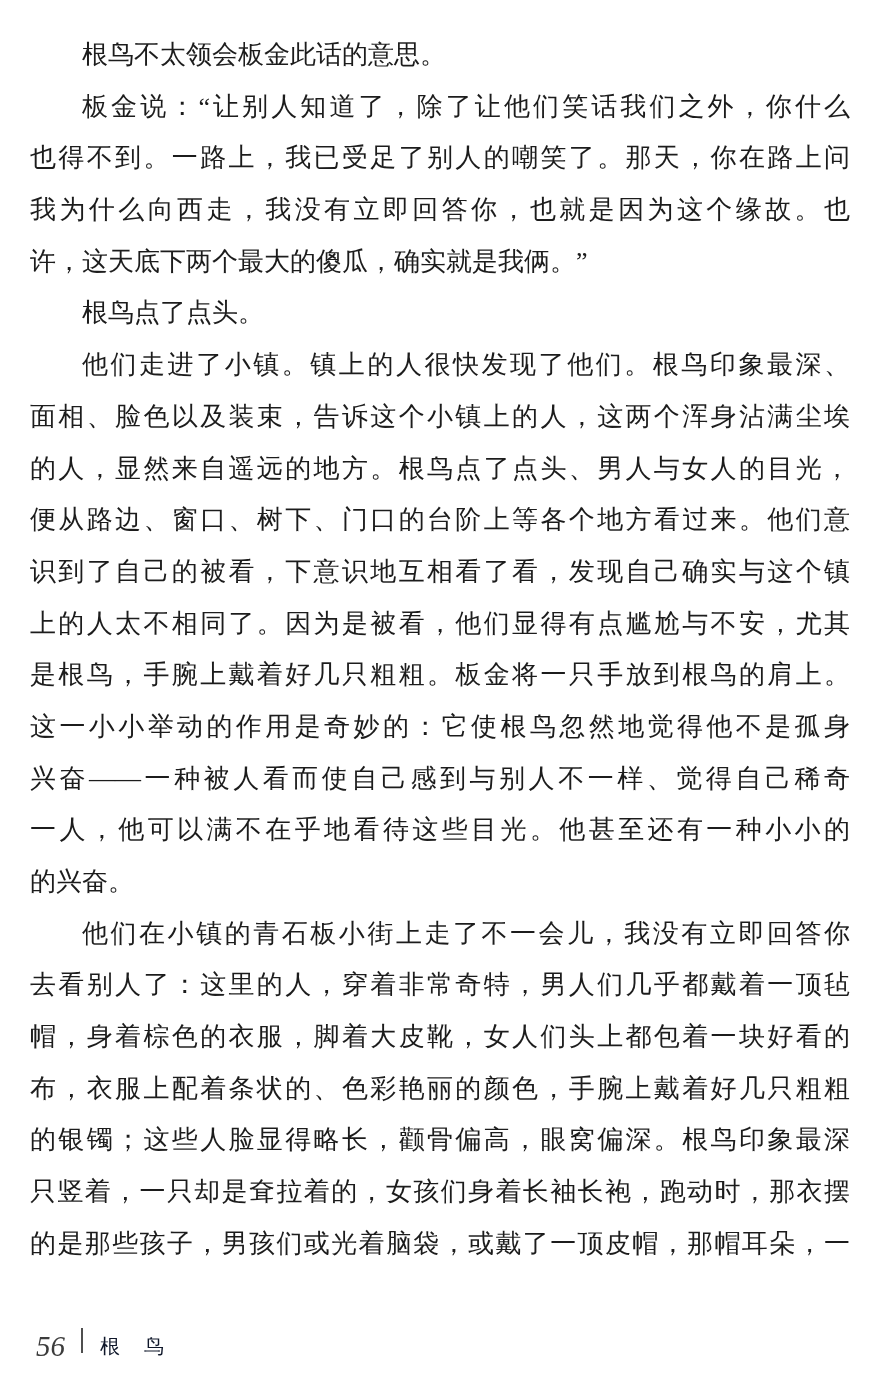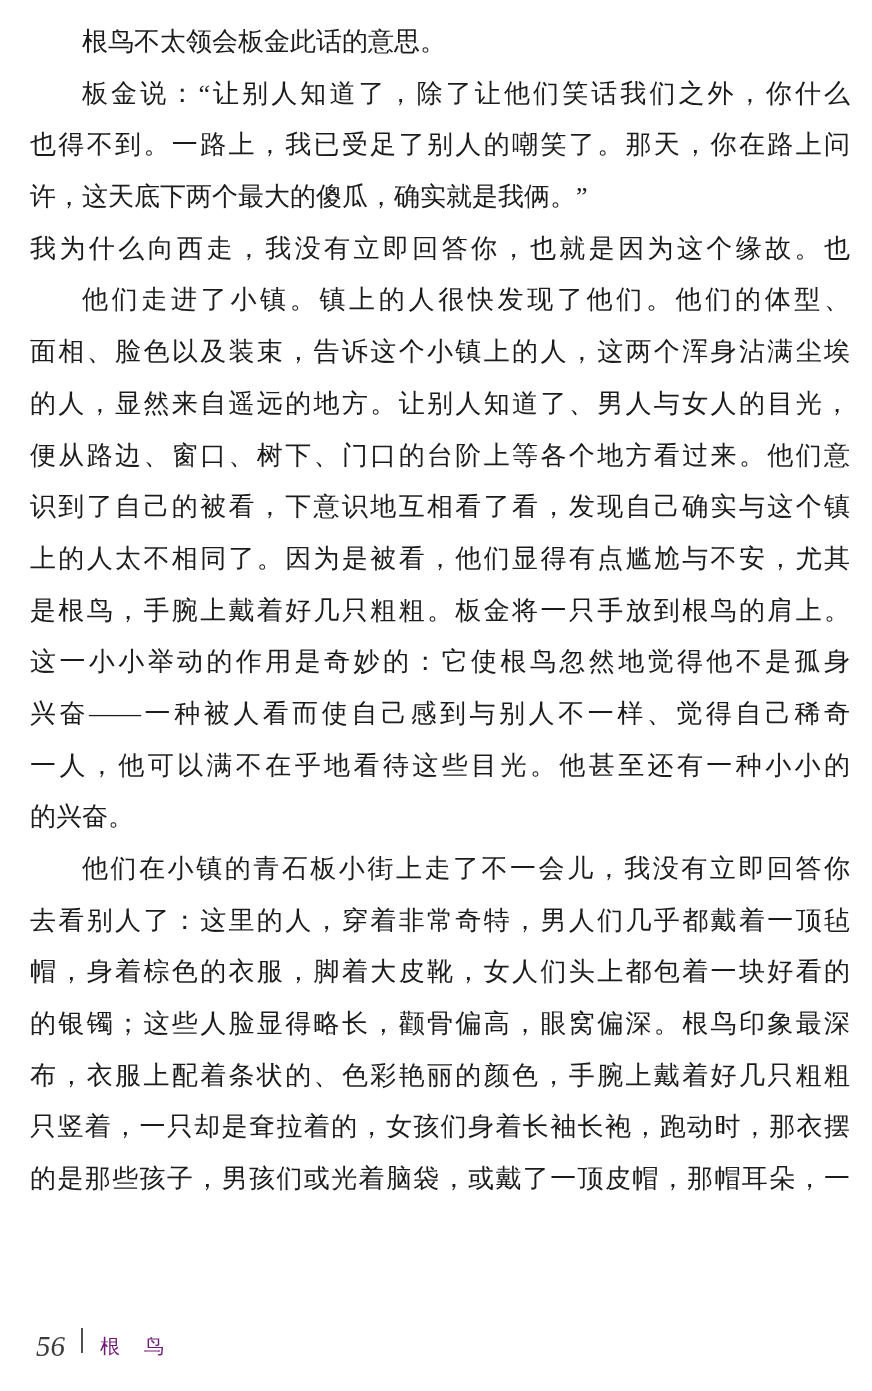--- a/index.html
+++ b/index.html
@@ -10,21 +10,21 @@
   body {
     width: 872px;
     height: 1391px;
     position: relative;
     font-family: "Liberation Serif", "DejaVu Serif", serif;
     color: #1c1c1c;
     overflow: hidden;
   }
   .text-block {
     position: absolute;
-    top: 16px;
+    top: 29px;
     left: 30px;
     width: 820px;
   }
   .line {
     font-size: 26px;
     height: 51.7px;
     line-height: 51.7px;
     text-align: justify;
     text-align-last: justify;
     overflow: hidden;
@@ -52,51 +52,52 @@
     line-height: 36px;
   }
   .footer-divider {
     width: 2px;
     height: 25px;
     background: #4f4f4f;
     margin: 0 17px 0 16px;
   }
   .book-title {
     font-size: 20px;
-    color: #701a75;
+    color: #0f172a;
     letter-spacing: 1.2em;
     line-height: 36px;
     white-space: nowrap;
   }
 </style>
 </head>
 <body>
 
 <div class="text-block" id="text-block">
     <div class="line indent para-end">根鸟不太领会板金此话的意思。</div>
     <div class="line indent">板金说：“让别人知道了，除了让他们笑话我们之外，你什么</div>
     <div class="line">也得不到。一路上，我已受足了别人的嘲笑了。那天，你在路上问</div>
+    <div class="line">我为什么向西走，我没有立即回答你，也就是因为这个缘故。也</div>
     <div class="line para-end">许，这天底下两个最大的傻瓜，确实就是我俩。”</div>
-    <div class="line">我为什么向西走，我没有立即回答你，也就是因为这个缘故。也</div>
-    <div class="line indent">他们走进了小镇。镇上的人很快发现了他们。他们的体型、</div>
+    <div class="line indent para-end">根鸟点了点头。</div>
+    <div class="line indent">他们走进了小镇。镇上的人很快发现了他们。根鸟印象最深、</div>
     <div class="line">面相、脸色以及装束，告诉这个小镇上的人，这两个浑身沾满尘埃</div>
-    <div class="line">的人，显然来自遥远的地方。让别人知道了、男人与女人的目光，</div>
+    <div class="line">的人，显然来自遥远的地方。根鸟点了点头、男人与女人的目光，</div>
     <div class="line">便从路边、窗口、树下、门口的台阶上等各个地方看过来。他们意</div>
     <div class="line">识到了自己的被看，下意识地互相看了看，发现自己确实与这个镇</div>
     <div class="line">上的人太不相同了。因为是被看，他们显得有点尴尬与不安，尤其</div>
     <div class="line">是根鸟，手腕上戴着好几只粗粗。板金将一只手放到根鸟的肩上。</div>
     <div class="line">这一小小举动的作用是奇妙的：它使根鸟忽然地觉得他不是孤身</div>
     <div class="line">兴奋——一种被人看而使自己感到与别人不一样、觉得自己稀奇</div>
     <div class="line">一人，他可以满不在乎地看待这些目光。他甚至还有一种小小的</div>
     <div class="line para-end">的兴奋。</div>
     <div class="line indent">他们在小镇的青石板小街上走了不一会儿，我没有立即回答你</div>
     <div class="line">去看别人了：这里的人，穿着非常奇特，男人们几乎都戴着一顶毡</div>
     <div class="line">帽，身着棕色的衣服，脚着大皮靴，女人们头上都包着一块好看的</div>
+    <div class="line">布，衣服上配着条状的、色彩艳丽的颜色，手腕上戴着好几只粗粗</div>
     <div class="line">的银镯；这些人脸显得略长，颧骨偏高，眼窝偏深。根鸟印象最深</div>
-    <div class="line">布，衣服上配着条状的、色彩艳丽的颜色，手腕上戴着好几只粗粗</div>
     <div class="line">只竖着，一只却是耷拉着的，女孩们身着长袖长袍，跑动时，那衣摆</div>
     <div class="line">的是那些孩子，男孩们或光着脑袋，或戴了一顶皮帽，那帽耳朵，一</div>
   </div>
 
 <div class="footer">
   <span class="page-number">56</span>
   <span class="footer-divider"></span>
   <span class="book-title">根鸟</span>
 </div>
 

